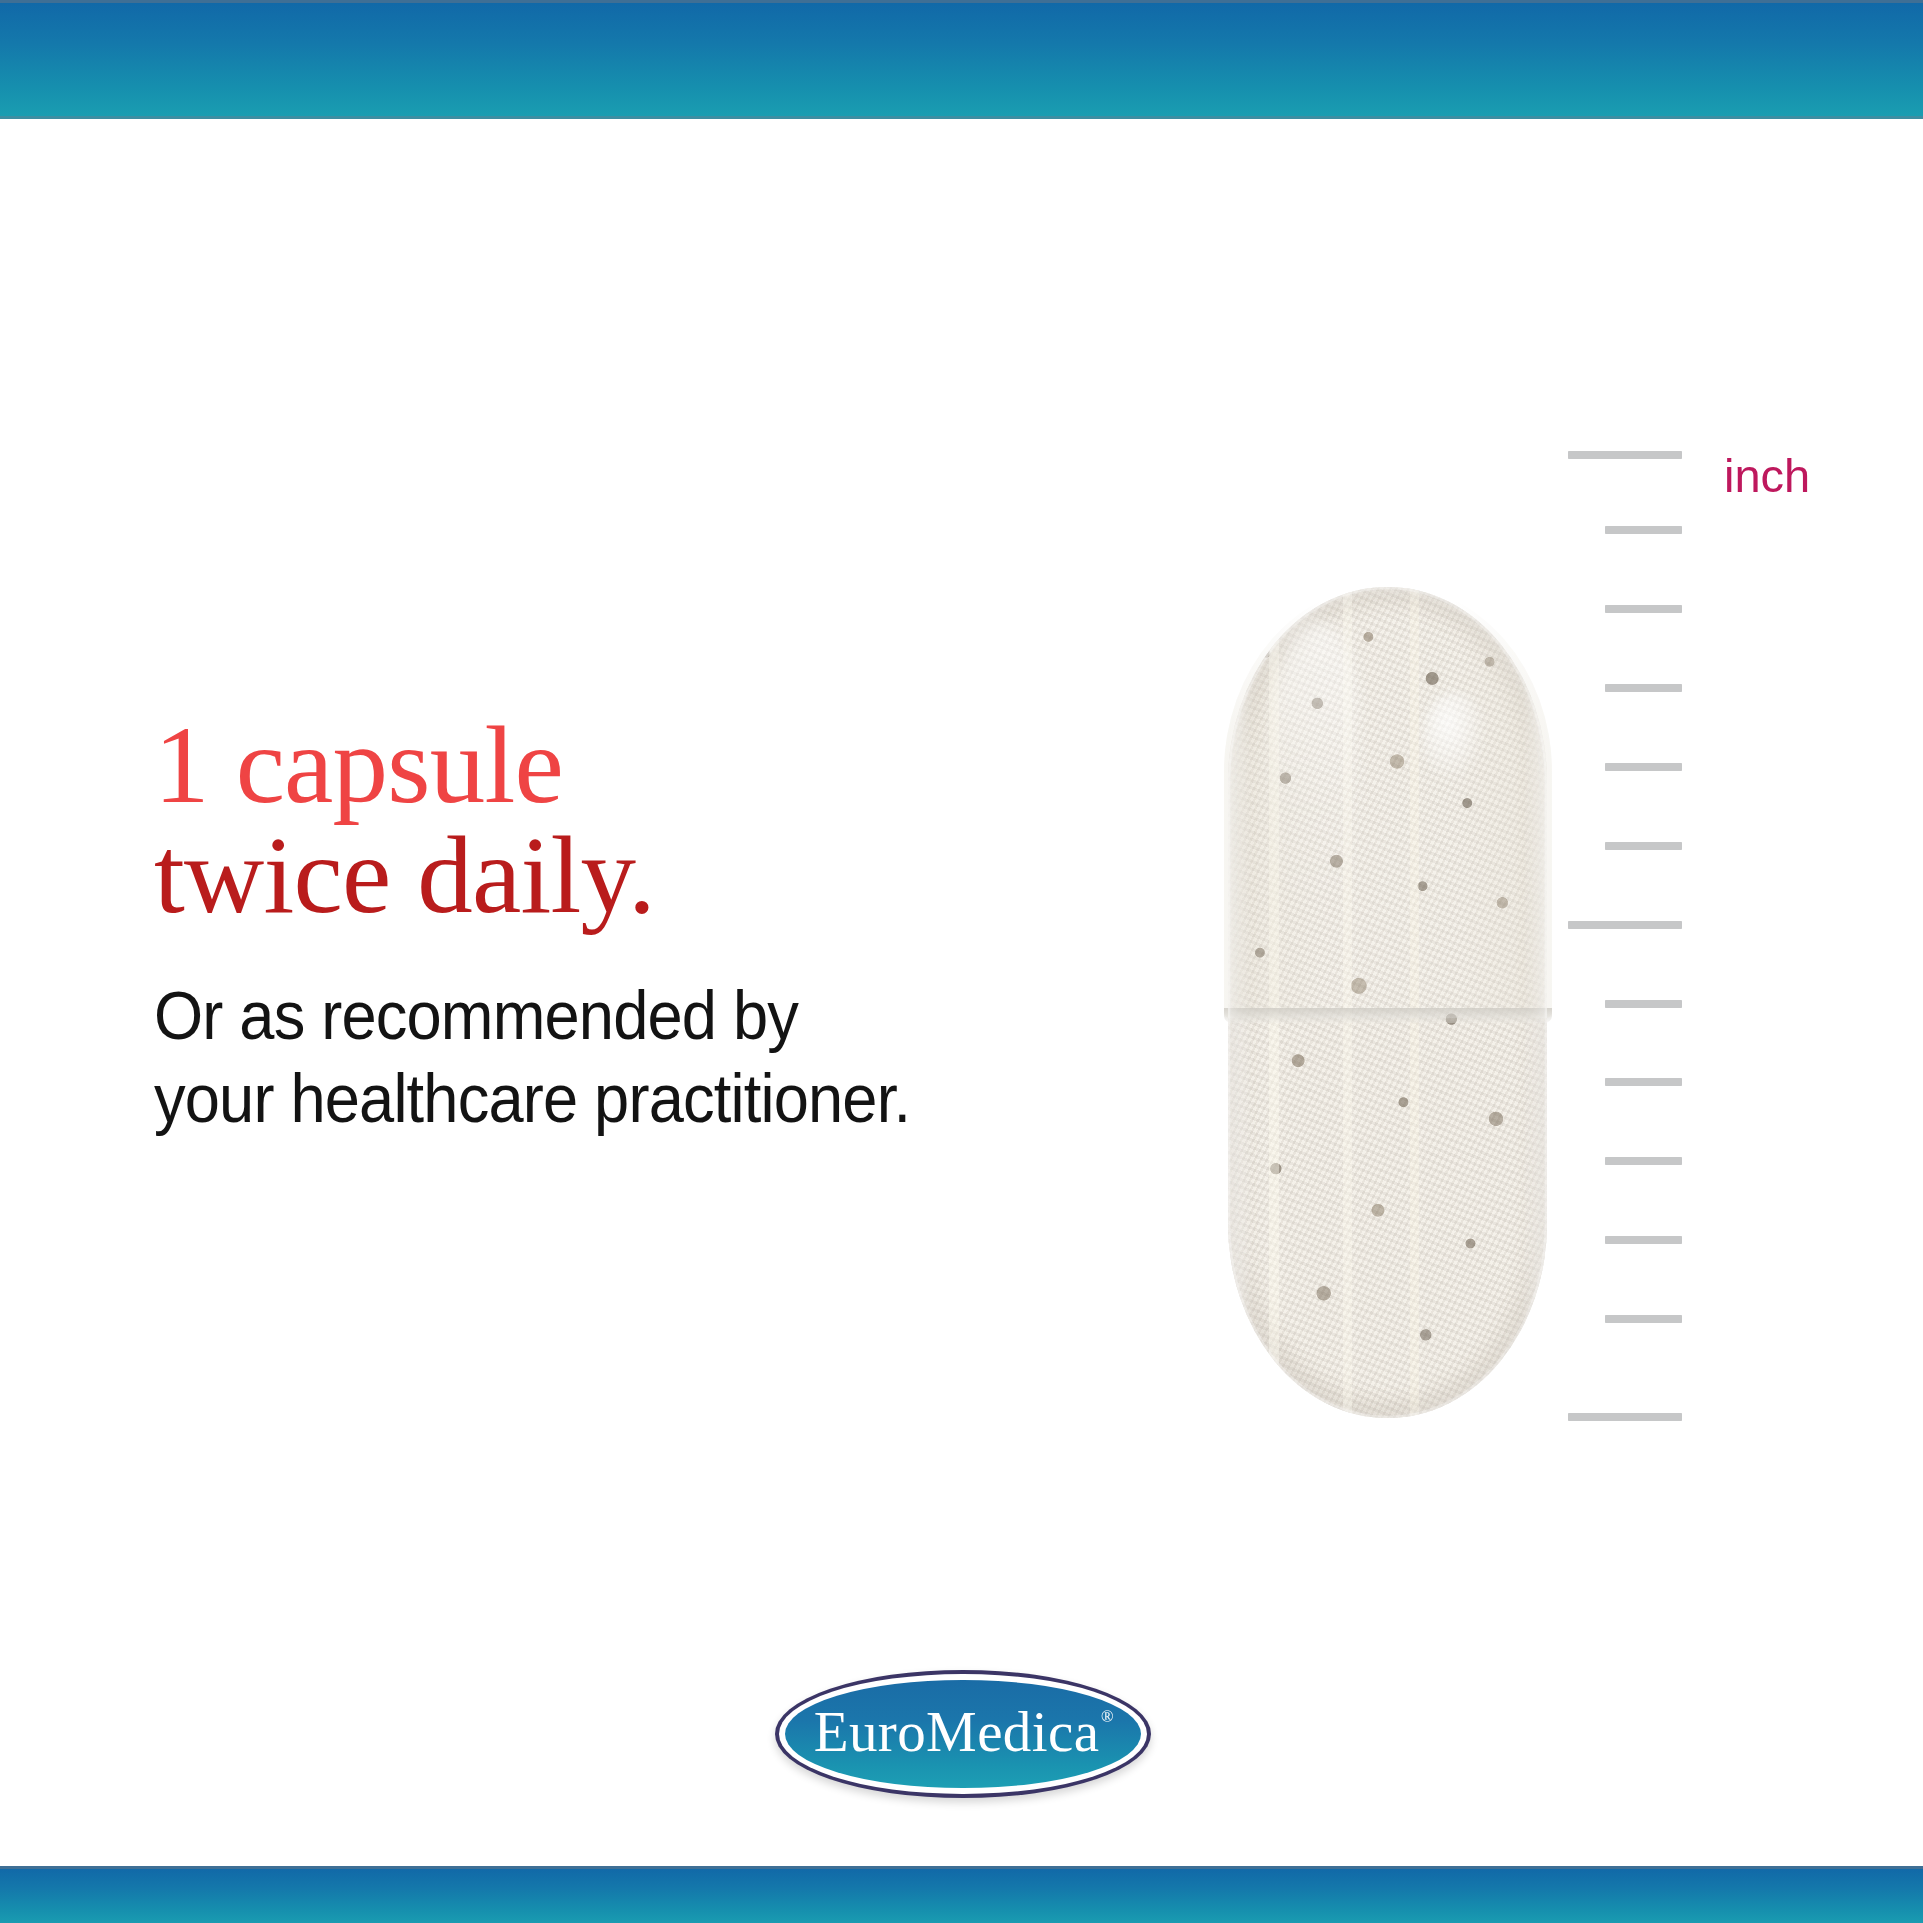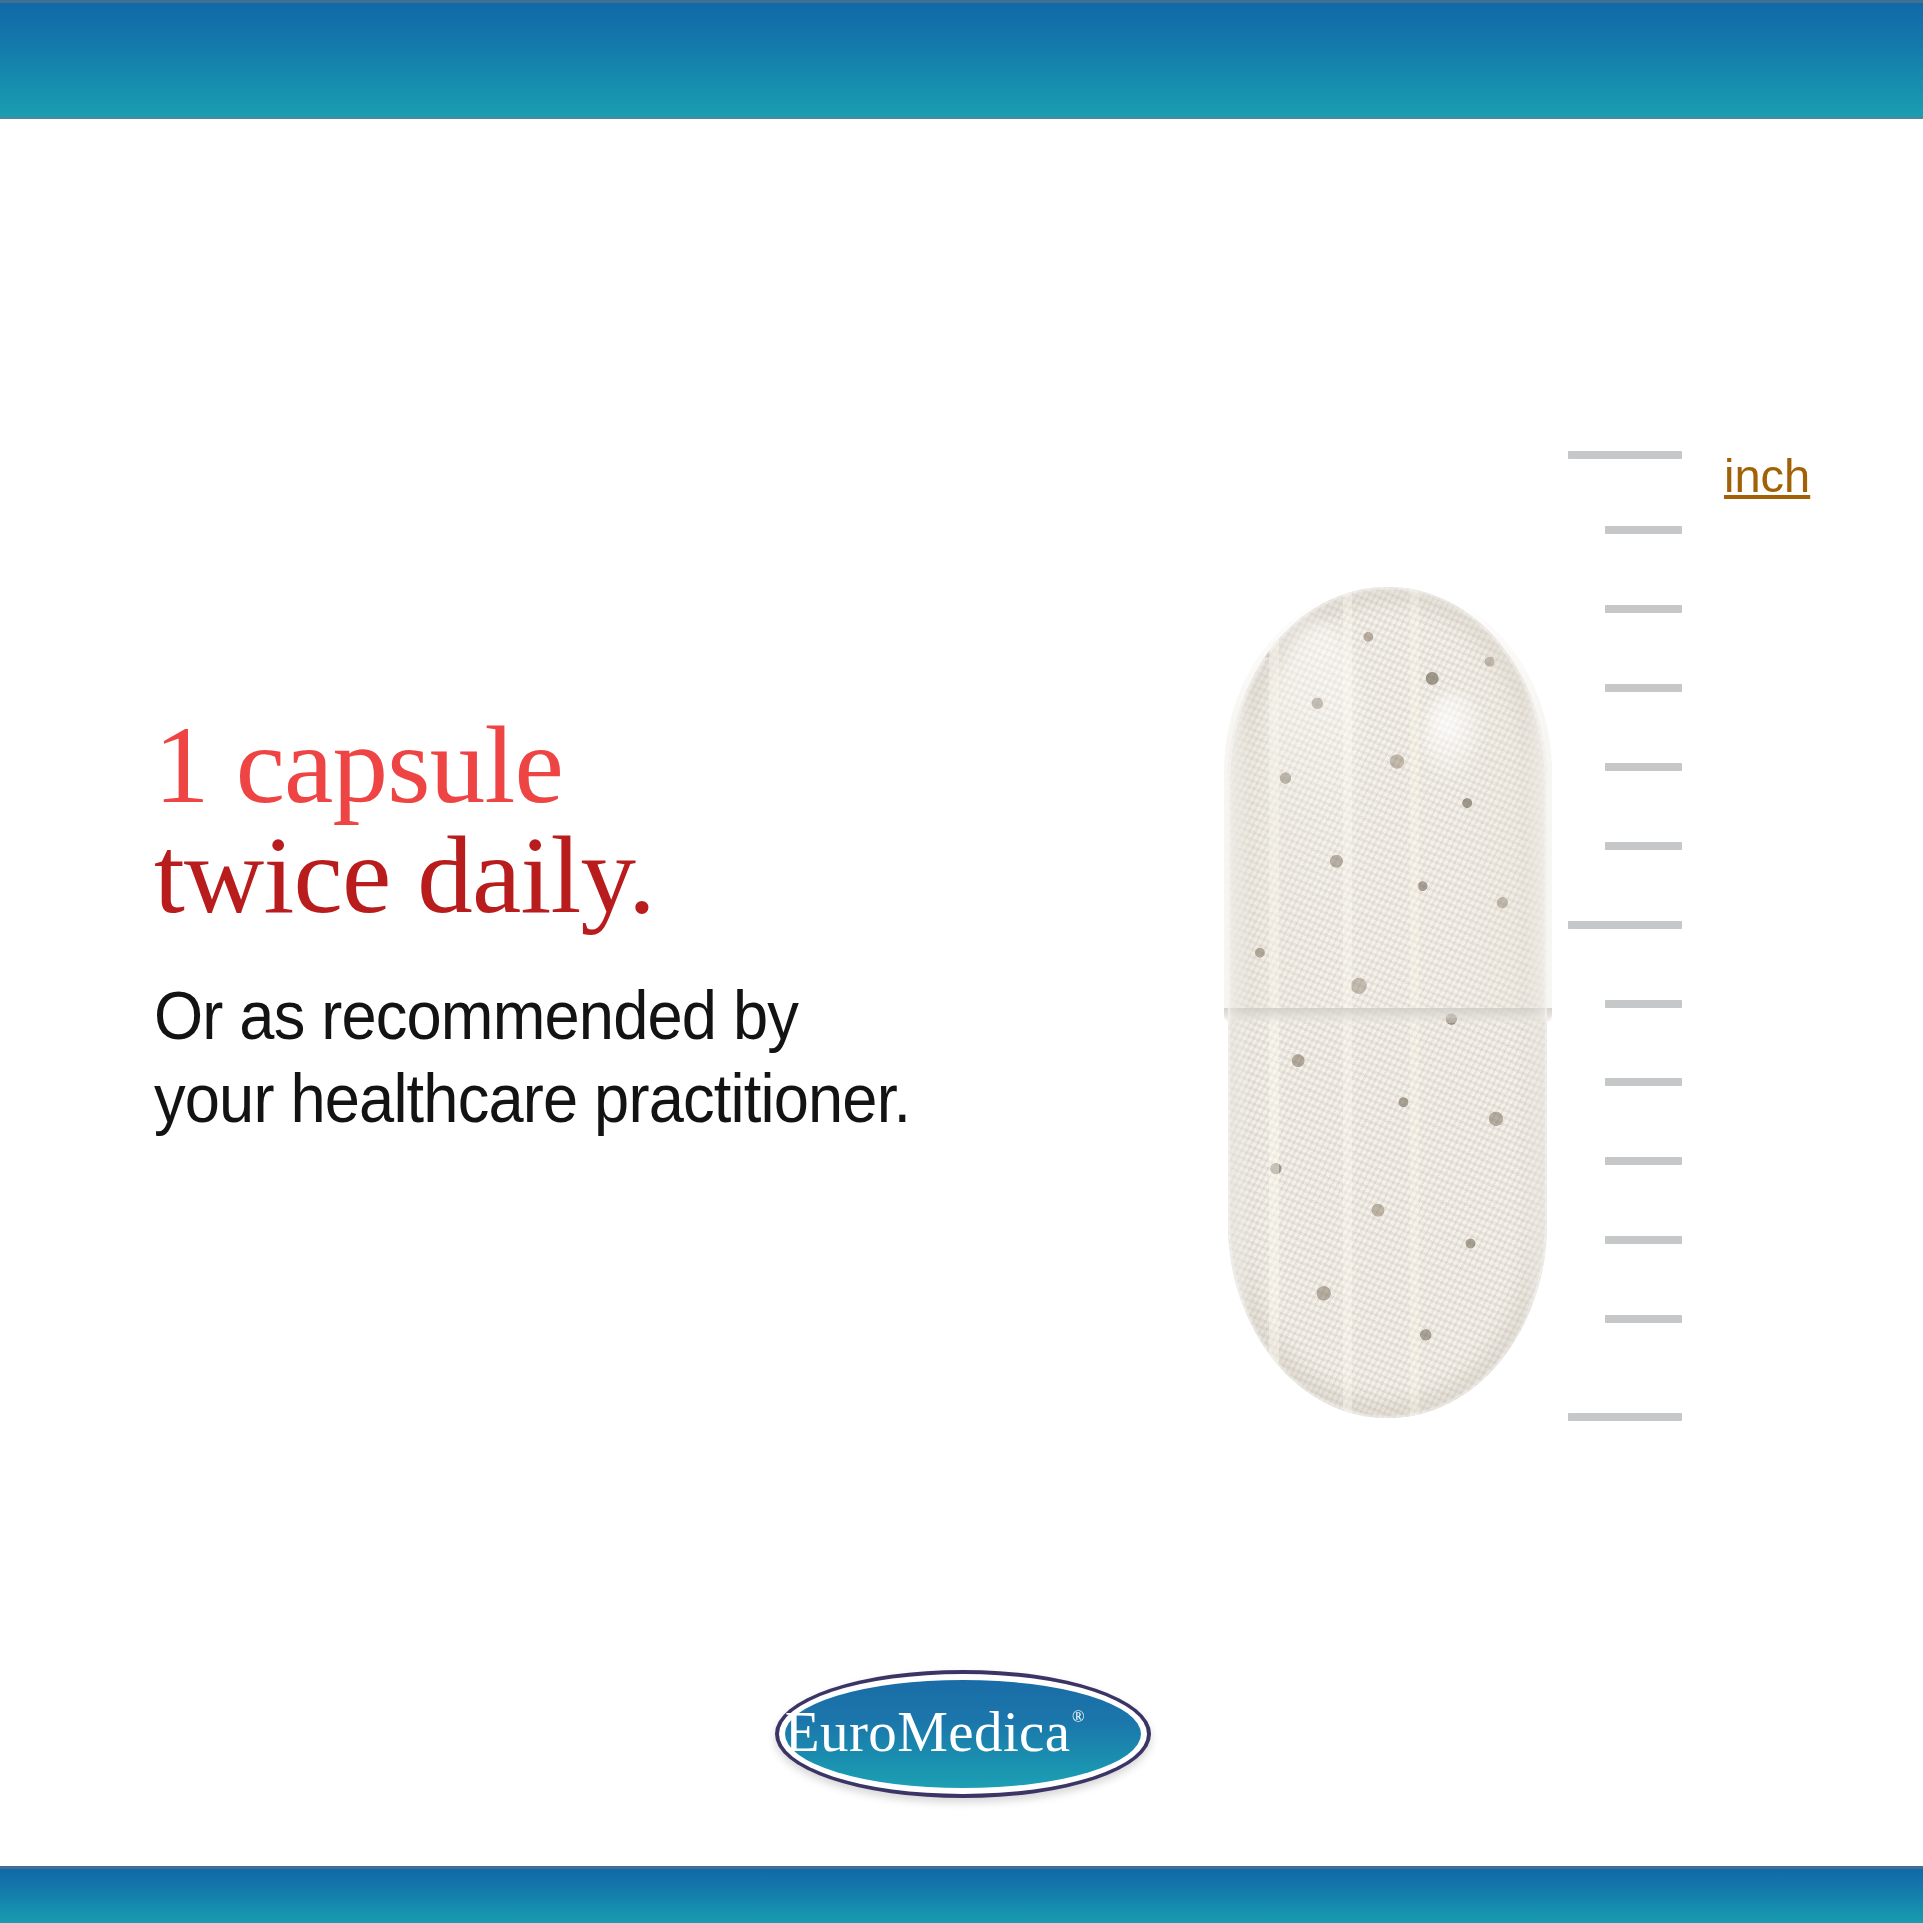--- a/index.html
+++ b/index.html
@@ -219,24 +219,23 @@
     border-radius: 0.8px;
   }
   .tick.major { left: 0;  width: 114px; }
   .tick.minor { left: 37px; width: 77px; }
   .ruler-label {
     position: absolute;
     left: 1724px;
     top: 452px;
     font-family: "Liberation Sans", "DejaVu Sans", sans-serif;
     font-size: 47px;
-    color: #a16207;
+    color: #be185d;
     letter-spacing: 0px;
     line-height: 1;
-    text-decoration: underline;
   }
 
   
   .logo {
     position: absolute;
     left: 775px;
     top: 1670px;
     width: 376px;
     height: 128px;
   }
@@ -255,21 +254,21 @@
     background: #ffffff;
   }
   .logo-face {
     position: absolute;
     left: 9.8px; top: 9.8px;
     right: 9.8px; bottom: 9.8px;
     border-radius: 50%;
     background: linear-gradient(to bottom, #1a6ca6 0%, #1b76ab 38%, #1a92b0 78%, #1d9fb4 100%);
     display: flex;
     align-items: center;
-    justify-content: flex-start;
+    justify-content: center;
   }
   .logo-text {
     font-family: "Liberation Serif", "DejaVu Serif", serif;
     font-size: 57px;
     color: #ffffff;
     letter-spacing: 0.4px;
     line-height: 1;
     position: relative;
     top: -3px;
   }

